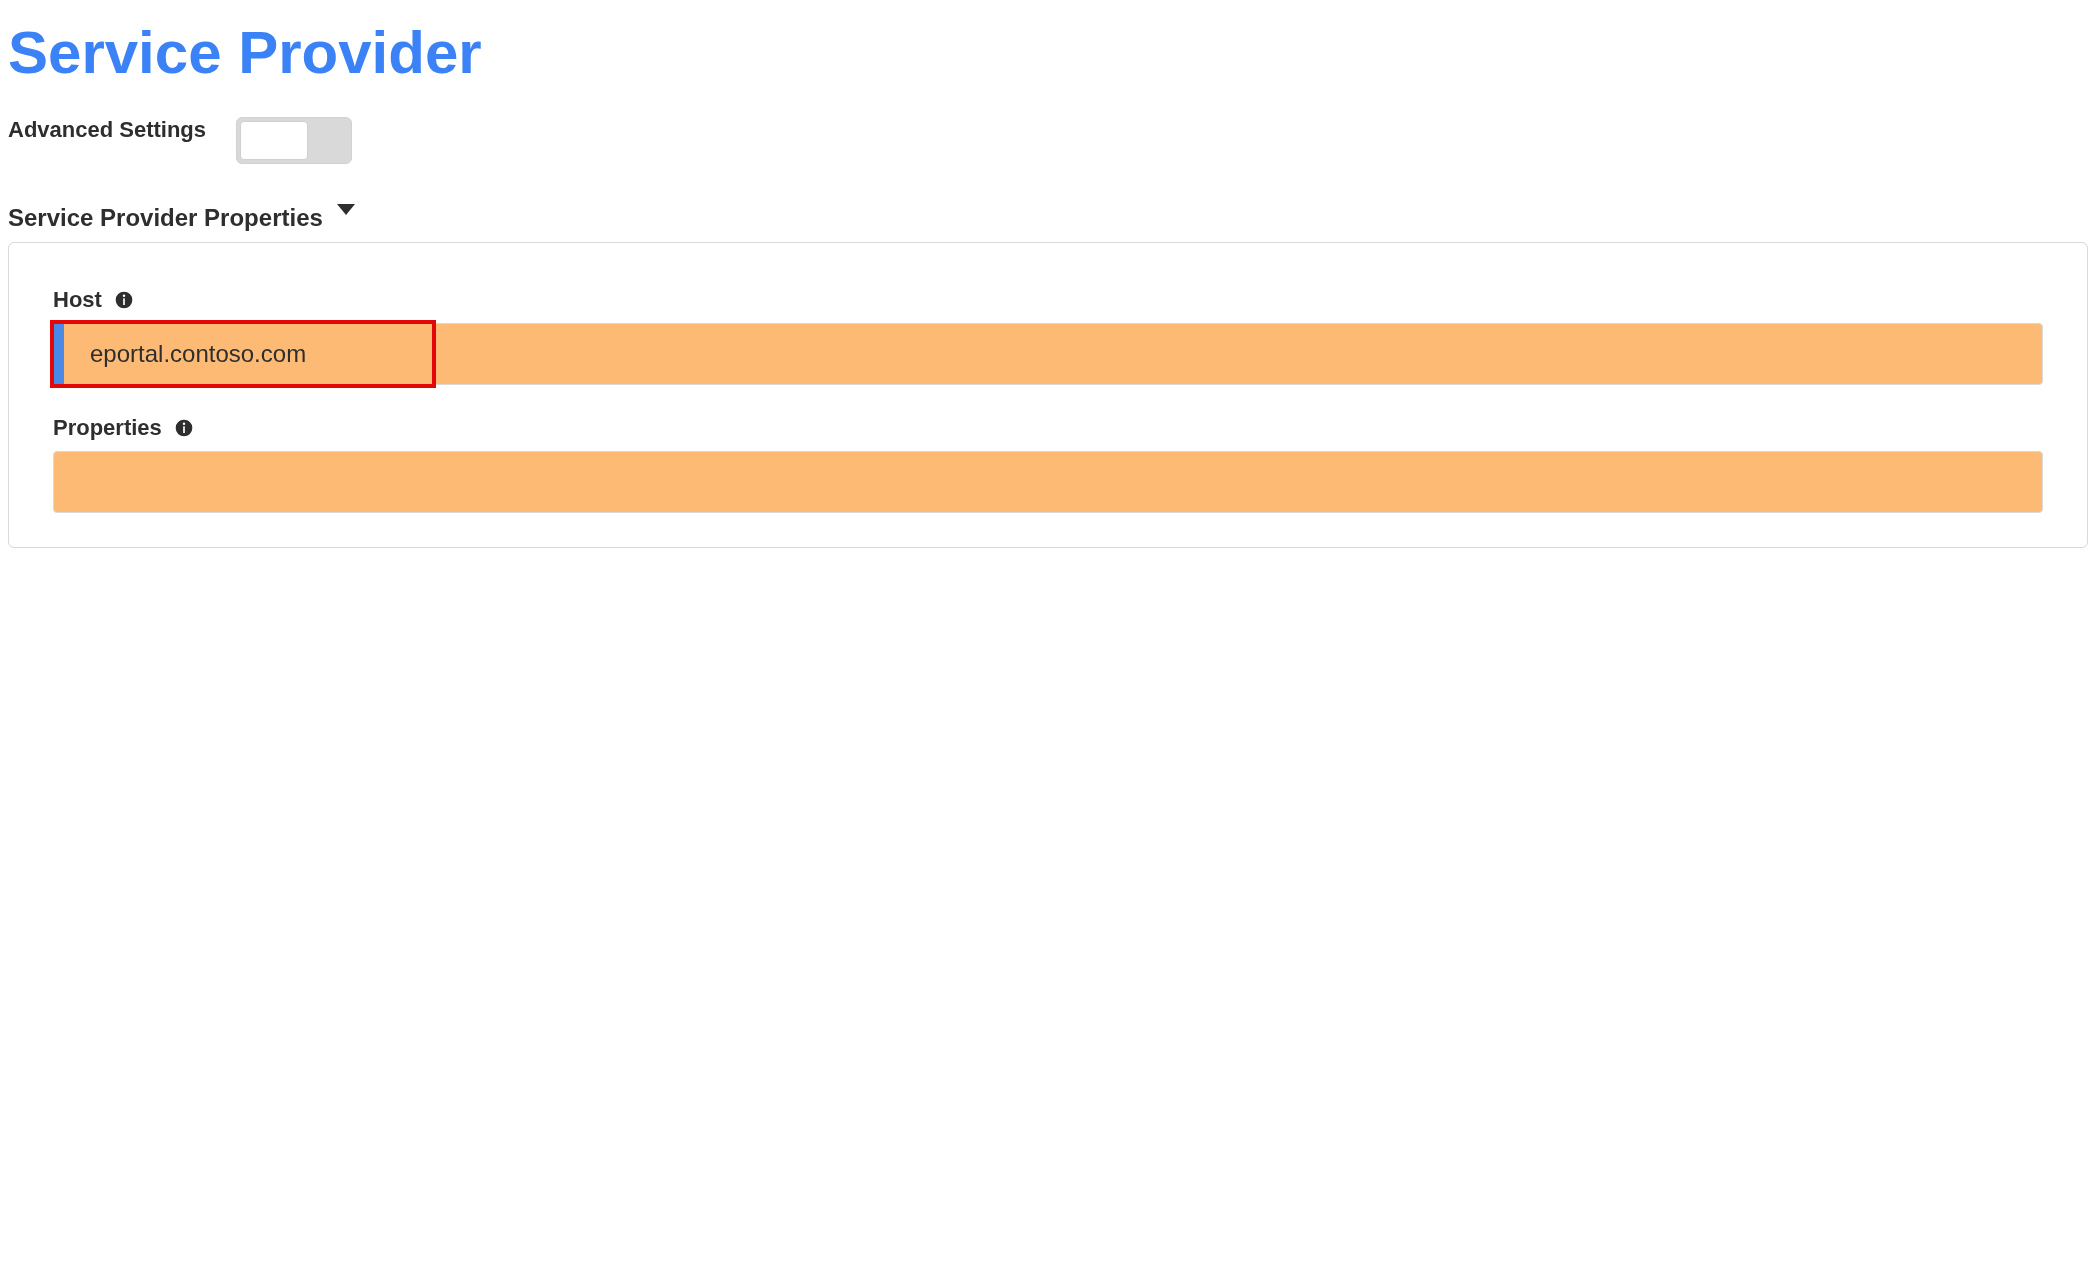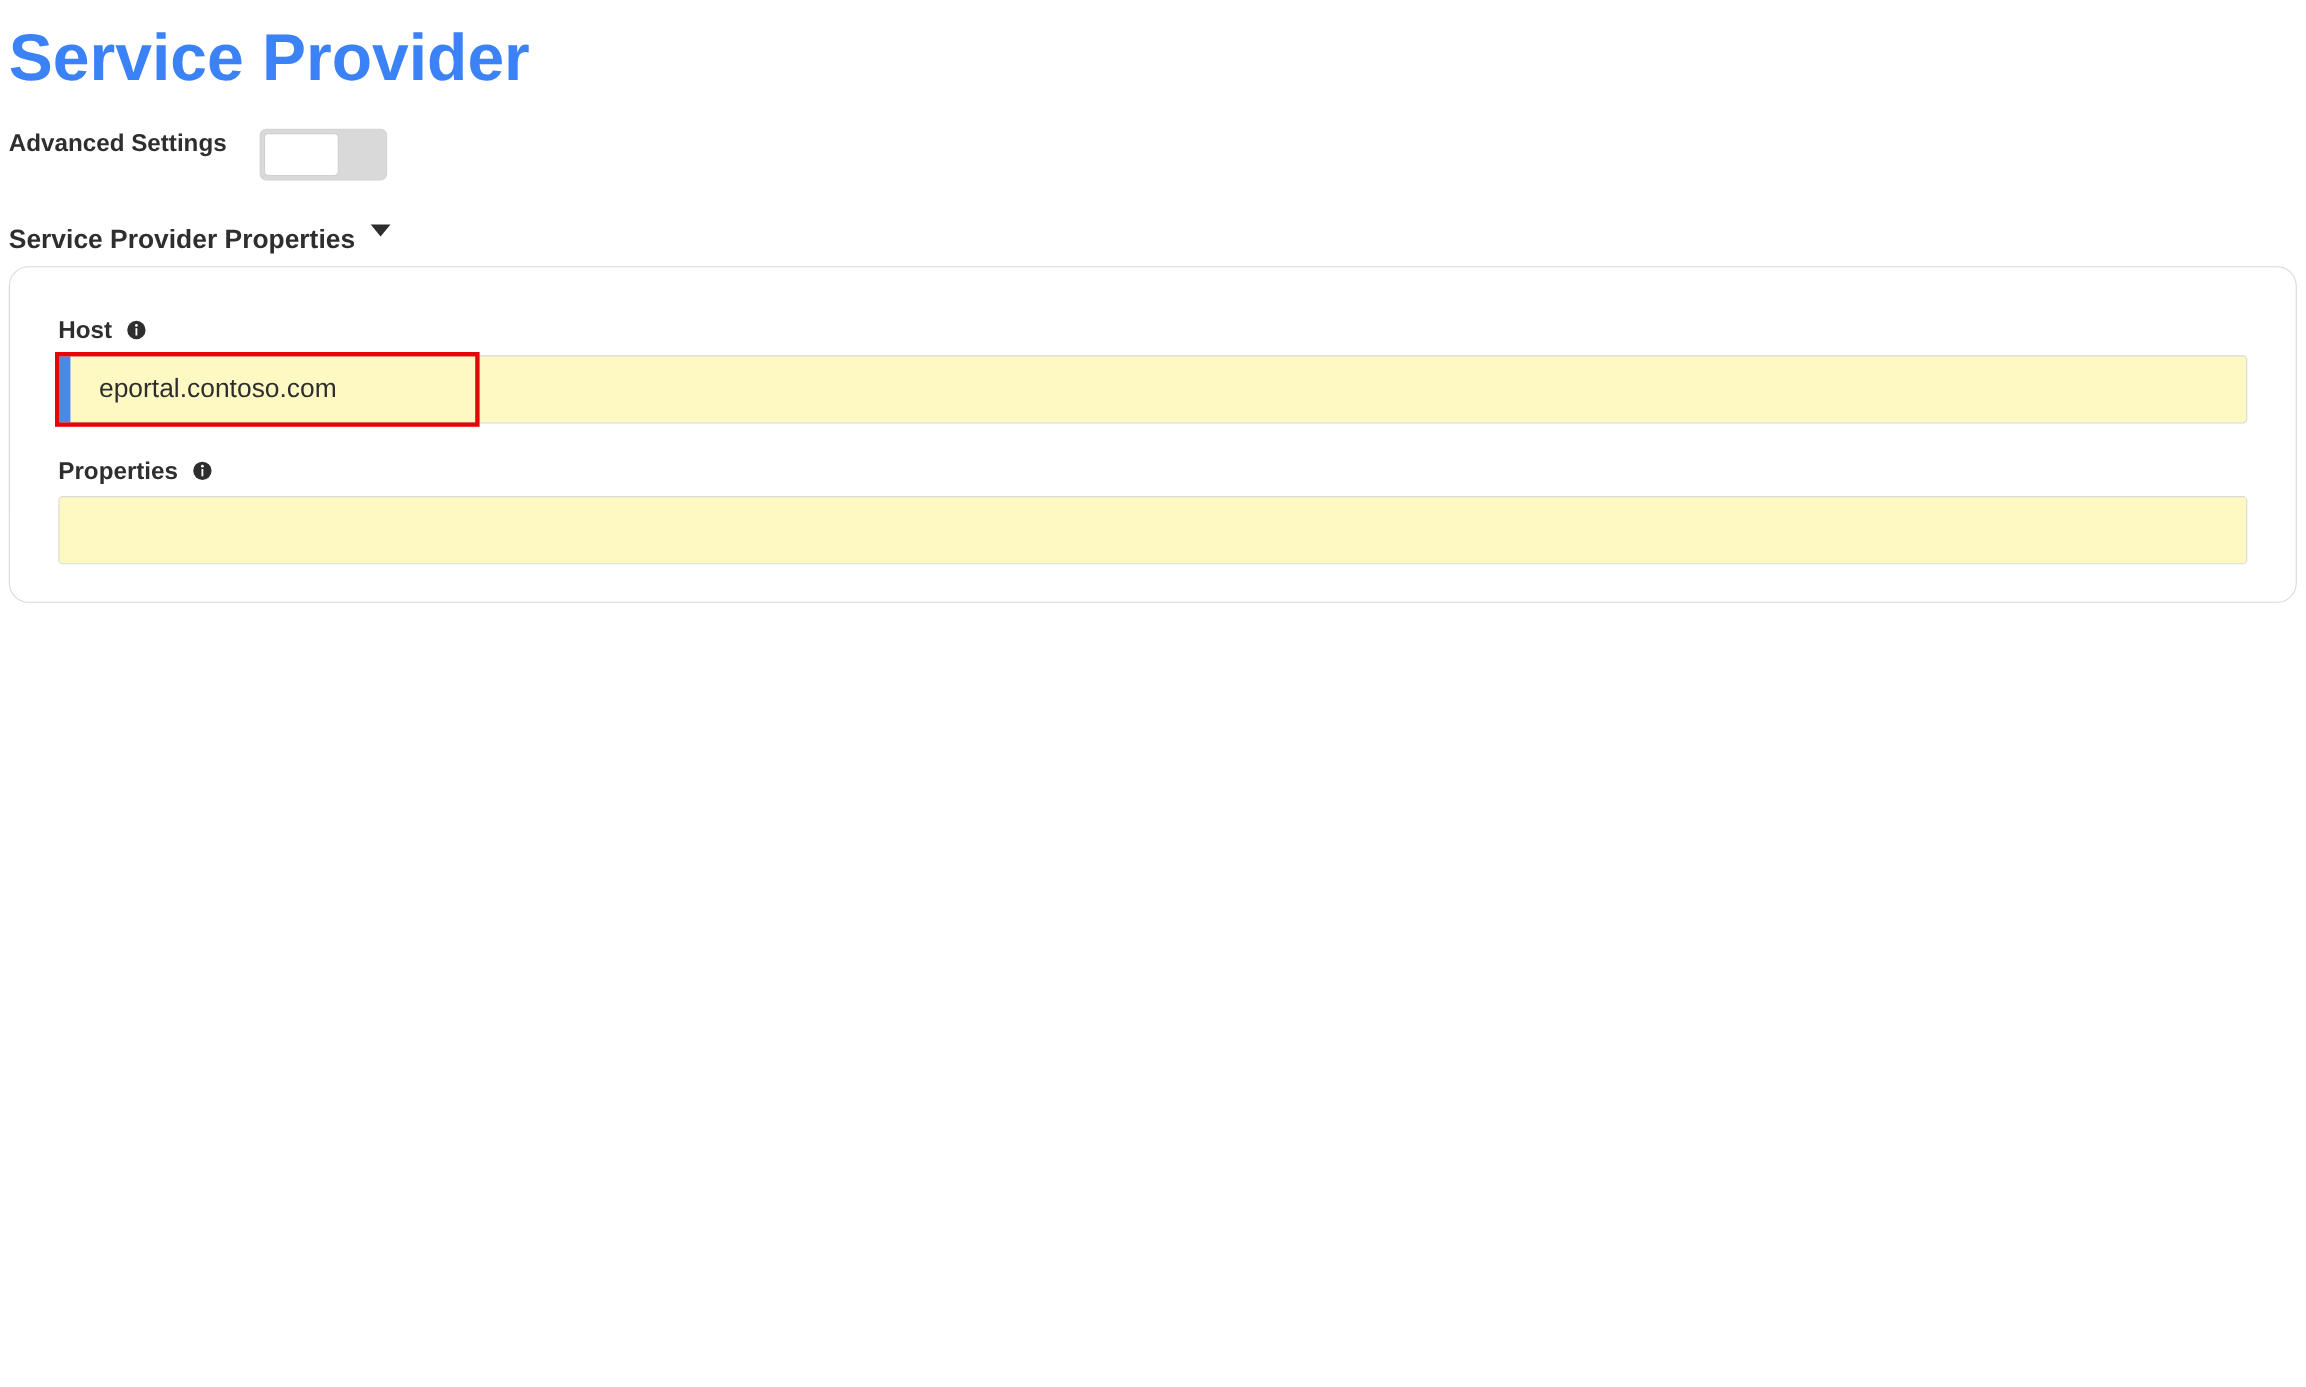--- a/index.html
+++ b/index.html
@@ -63,21 +63,21 @@
     .caret-down {
       width: 0;
       height: 0;
       border-left: 9px solid transparent;
       border-right: 9px solid transparent;
       border-top: 11px solid #2e2e2e;
       cursor: pointer;
     }
     .panel {
       border: 1px solid #d9d9d9;
-      border-radius: 18px;
+      border-radius: 6px;
       padding: 44px 44px 34px 44px;
     }
     .field {
       margin-bottom: 30px;
     }
     .field:last-child {
       margin-bottom: 0;
     }
     .field-label-row {
       display: flex;
@@ -106,21 +106,21 @@
       position: relative;
     }
     .text-input {
       width: 100%;
       height: 62px;
       border: 1px solid #d9d9d9;
       border-radius: 4px;
       font-size: 24px;
       color: #2e2e2e;
       padding: 0 36px;
-      background: #fef9c3;
+      background: #fdba74;
       outline: none;
     }
     .highlight-red {
       position: absolute;
       top: -3px;
       left: -3px;
       height: calc(100% + 6px);
       border: 4px solid #e20808;
       pointer-events: none;
     }

